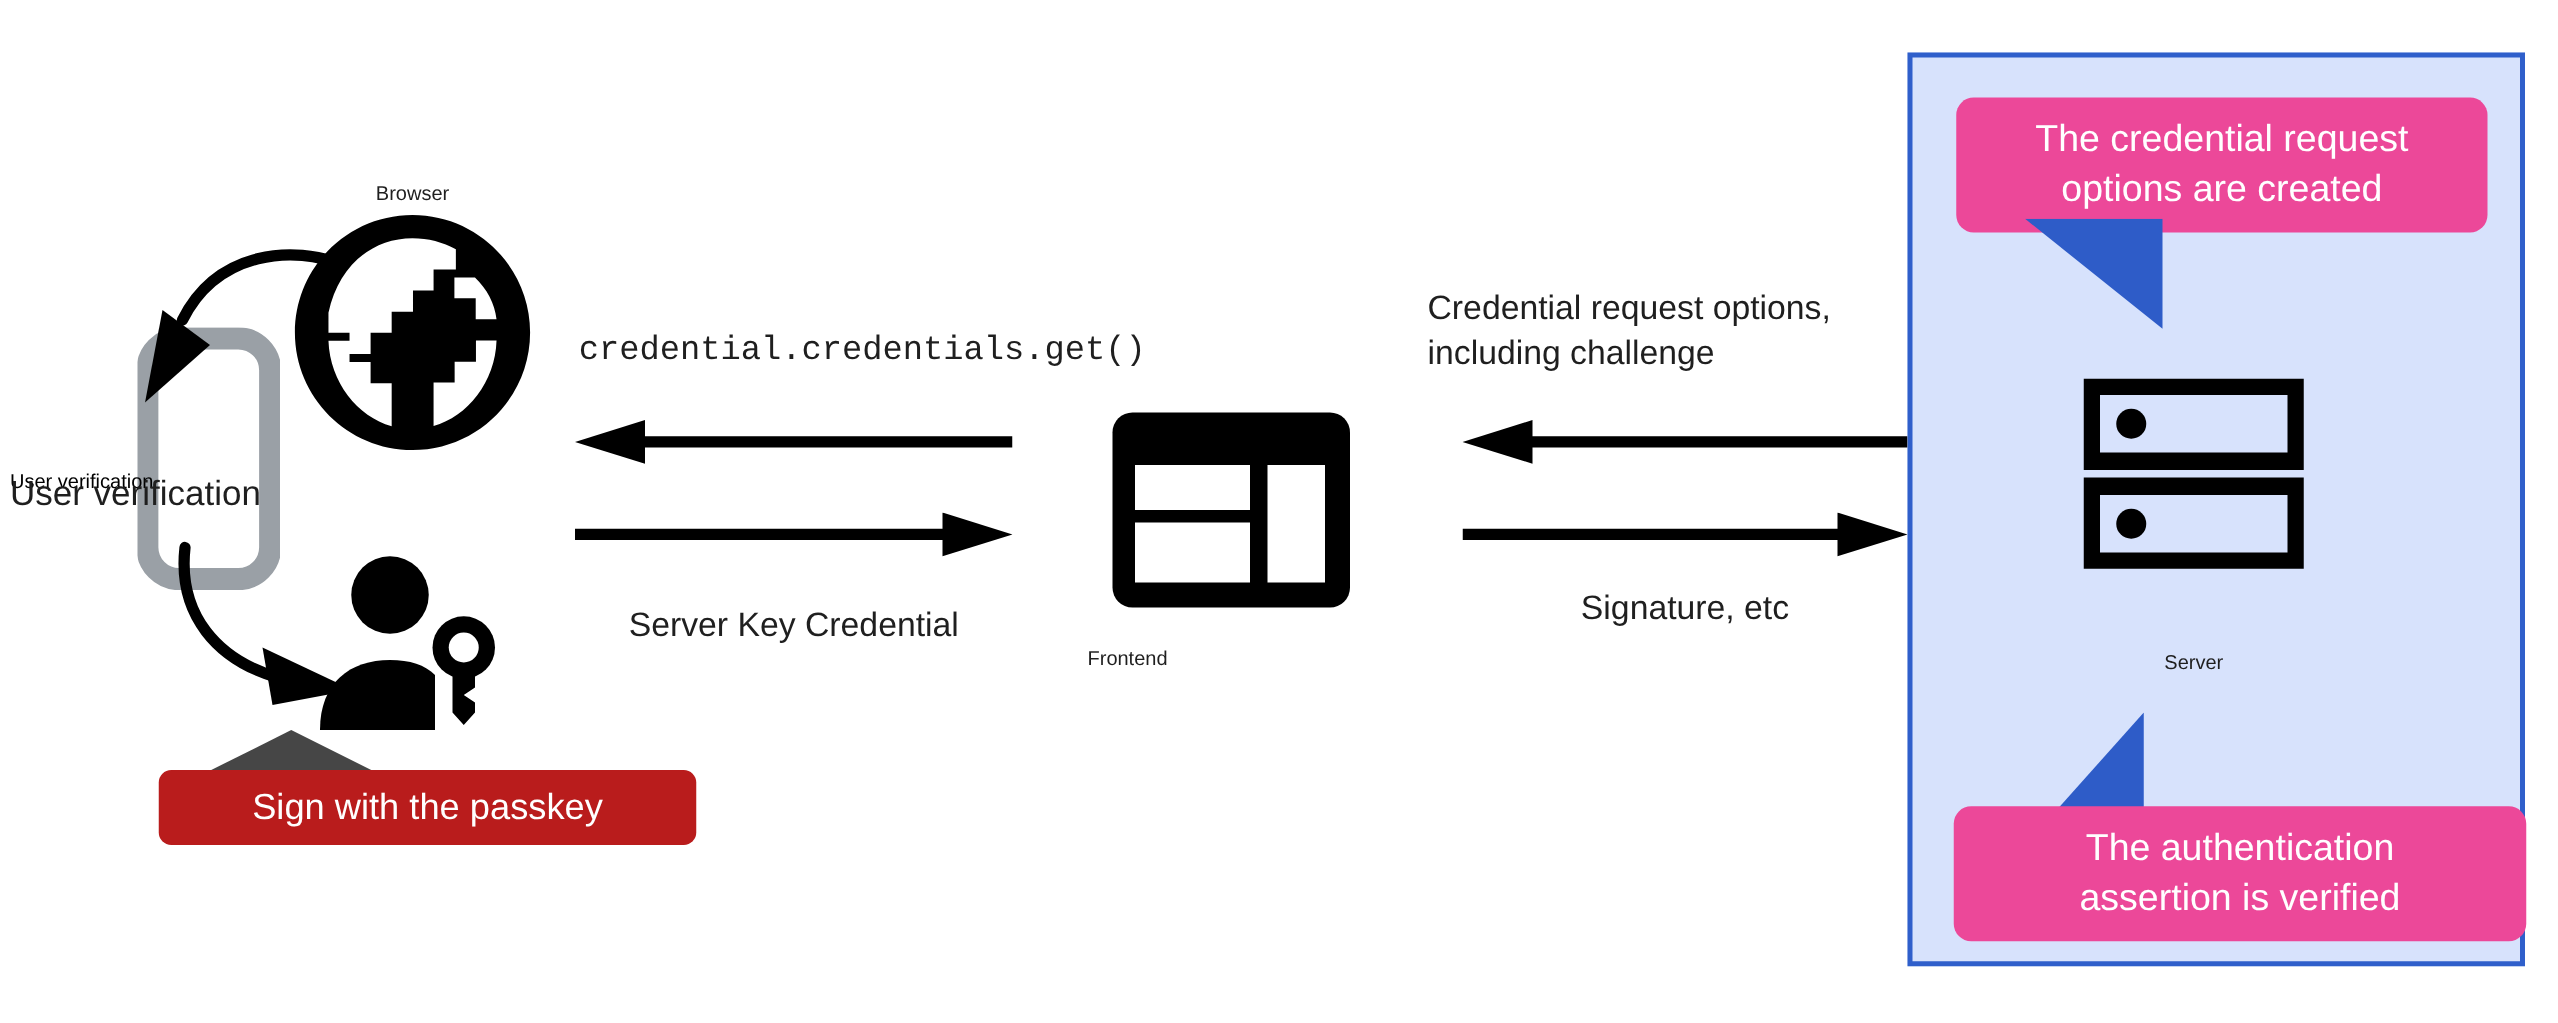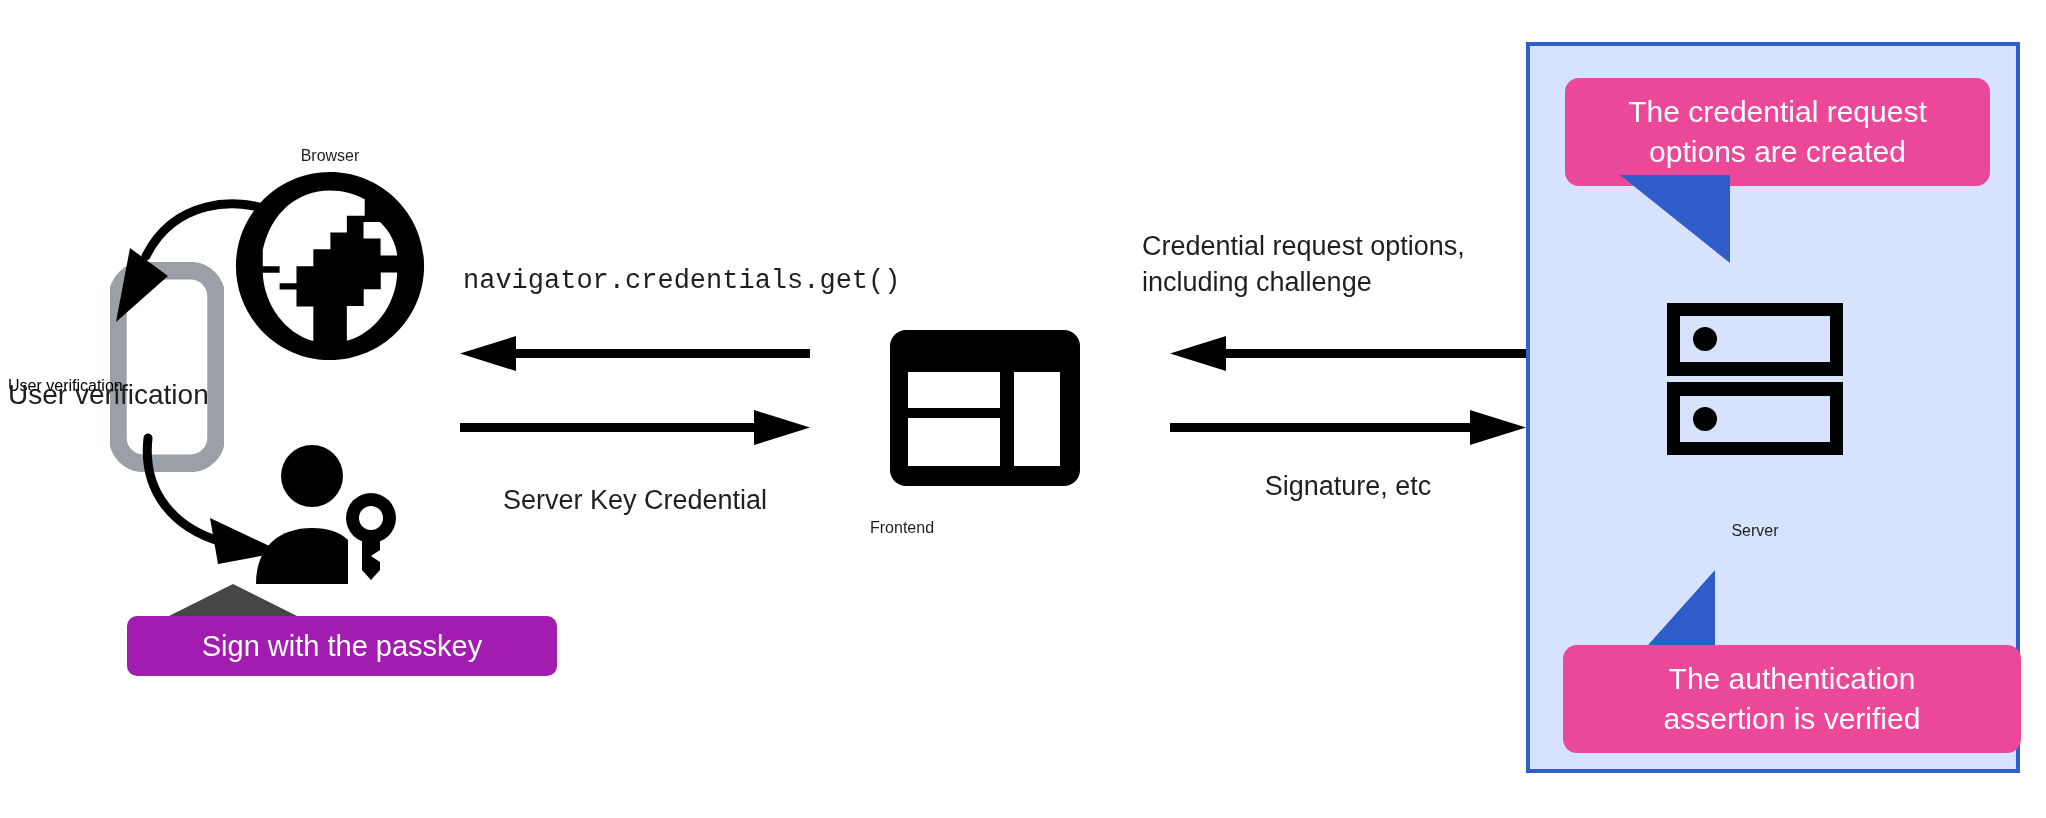--- a/index.html
+++ b/index.html
@@ -57,21 +57,21 @@
     border-radius: 14px;
     color: #ffffff;
     font-size: 30px;
     line-height: 40px;
     text-align: center;
     padding: 14px 22px;
     box-sizing: border-box;
     white-space: pre-line;
   }
   .tooltip-dark {
-    background: #a21caf;
+    background: #b91c1c;
     border-radius: 10px;
     color: #ffffff;
     font-size: 29px;
     line-height: 36px;
     text-align: center;
     padding: 12px 26px;
     box-sizing: border-box;
     white-space: pre;
   }
 
@@ -138,21 +138,21 @@
     </svg>
   </div>
 
   <div class="abs" style="left:127px; top:584px;">
     <svg class="svgbox" width="180" height="36" viewBox="0 0 180 36" aria-hidden="true">
       <path d="M34 36 L106 0 L178 36 Z" fill="#464646"></path>
     </svg>
   </div>
   <div class="abs tooltip-dark" style="left:127px; top:616px; width:430px;">Sign with the passkey</div>
 
-  <div class="abs label-mono" style="left:463px; top:266px;">navigator.credentials.get()</div>
+  <div class="abs label-mono" style="left:463px; top:266px;">credential.credentials.get()</div>
 
   <div class="abs" style="left:460px; top:336px;">
     <svg class="svgbox" width="350" height="36" viewBox="0 0 350 36" aria-hidden="true">
       <rect x="48" y="13" width="302" height="9" fill="#000000"></rect>
       <path d="M0 17.5 L56 0 L56 35 Z" fill="#000000"></path>
     </svg>
   </div>
 
   <div class="abs" style="left:460px; top:410px;">
     <svg class="svgbox" width="350" height="36" viewBox="0 0 350 36" aria-hidden="true">

